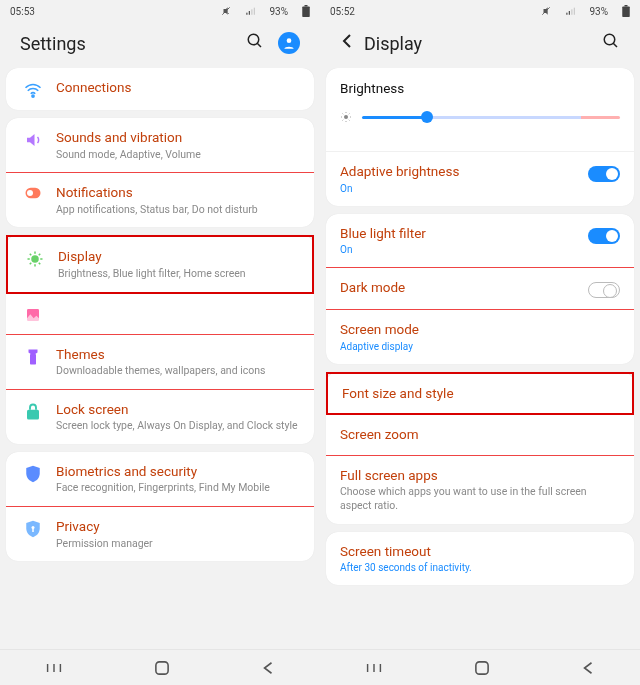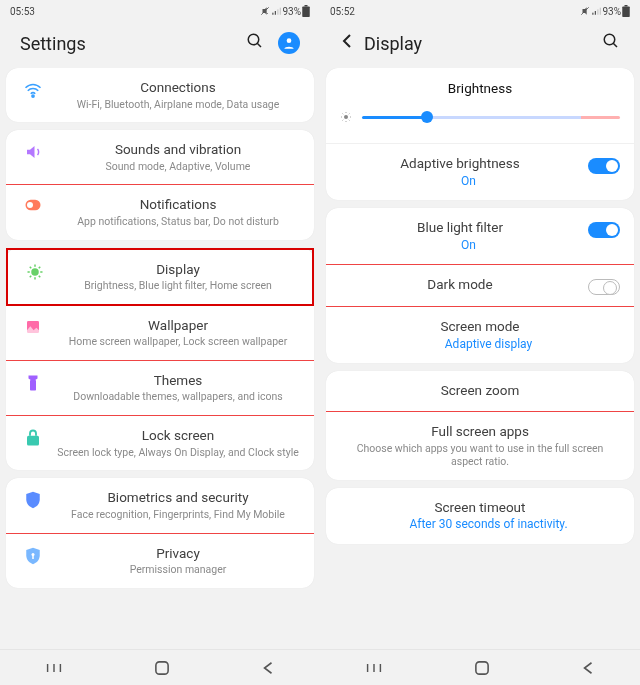--- a/index.html
+++ b/index.html
@@ -1,44 +1,44 @@
 <!DOCTYPE html>
 <html><head>
 <meta charset="utf-8">
 <style>
   * { box-sizing: border-box; margin: 0; padding: 0; font-family: -apple-system, BlinkMacSystemFont, "Segoe UI", Roboto, sans-serif; }
   body { background: #eeeeee; width: 640px; height: 685px; overflow: hidden; display: flex; }
-  .half { width: 320px; height: 685px; background: #f2f2f2; position: relative; overflow: hidden; text-align: center; }
+  .half { width: 320px; height: 685px; background: #f2f2f2; position: relative; overflow: hidden; }
   .status-bar { height: 22px; display: flex; align-items: center; justify-content: space-between; padding: 0 10px; font-size: 10px; color: #444; background: #f2f2f2; }
-  .status-right { display: flex; align-items: center; gap: 1px; }
+  .status-right { display: flex; align-items: center; gap: 14px; }
   .status-right svg { display: block; }
   .title-bar { display: flex; align-items: center; padding: 10px 20px 14px; }
   .title-bar .title { font-size: 18px; color: #222; font-weight: 400; }
   .title-bar .back { margin-right: 10px; }
   .title-bar .spacer { flex: 1; }
   .title-bar .icon-btn { margin-left: 14px; }
   .avatar { width: 22px; height: 22px; border-radius: 50%; background: #1a8cff; display: flex; align-items: center; justify-content: center; color: #fff; }
   .scroll { height: 600px; overflow-y: auto; padding: 0 6px 50px; }
   .scroll::-webkit-scrollbar { width: 0; }
   .card { background: #fff; border-radius: 12px; margin-bottom: 8px; box-shadow: 0 0 1px rgba(0,0,0,.1); }
   .row { display: flex; align-items: flex-start; padding: 11px 14px; border-bottom: 1px solid #ef4444; position: relative; }
   .row:last-child { border-bottom: none; }
   .row .ic { width: 26px; flex-shrink: 0; display: flex; align-items: center; justify-content: center; margin-right: 10px; margin-top: 2px; }
   .row .txt { flex: 1; min-width: 0; }
-  .row .lbl { font-size: 13.5px; color: #404040; line-height: 1.3; }
+  .row .lbl { font-size: 13.5px; color: #c2410c; line-height: 1.3; }
   .row .sub { font-size: 10.5px; color: #8a8a8a; line-height: 1.3; margin-top: 1px; }
-  .row .sub-accent { font-size: 12px; color: #1a8cff; line-height: 1.3; margin-top: 1px; margin-left: 17px; }
+  .row .sub-accent { font-size: 10px; color: #1a8cff; line-height: 1.3; margin-top: 1px; }
   .row .switch { width: 32px; height: 16px; border-radius: 10px; position: relative; flex-shrink: 0; margin-top: 3px; margin-left: 8px; }
   .switch.on { background: #1a8cff; }
   .switch.off { background: #fff; border: 1px solid #bbb; }
   .switch::after { content: ""; position: absolute; width: 12px; height: 12px; border-radius: 50%; top: 2px; }
   .switch.on::after { background: #fff; right: 2px; }
   .switch.off::after { background: #fff; border: 1px solid #bbb; right: 2px; top: 1px; }
   .highlight-red { border: 2px solid #d80000; }
-  .brightness-row { padding: 12px 14px 16px; border-bottom: 1px solid #f0f0f0; }
+  .brightness-row { padding: 12px 14px 24px; border-bottom: 1px solid #f0f0f0; }
   .brightness-row .lbl { font-size: 13.5px; color: #111; margin-bottom: 12px; }
   .slider-wrap { display: flex; align-items: center; gap: 10px; }
   .sun-sm { color: #888; }
   .slider { flex: 1; height: 3px; background: linear-gradient(to right, #1a8cff 0%, #1a8cff 25%, #c8d8ff 25%, #c8d8ff 85%, #ffb0b0 85%, #ffb0b0 100%); border-radius: 2px; position: relative; }
   .slider .thumb { position: absolute; width: 12px; height: 12px; border-radius: 50%; background: #1a8cff; top: -5px; left: calc(25% - 6px); }
   .nav-bar { position: absolute; bottom: 0; left: 0; right: 0; height: 36px; display: flex; align-items: center; justify-content: space-around; background: #f2f2f2; border-top: 1px solid #e5e5e5; color: #555; }
   .nav-btn svg { display: block; }
 </style>
 </head>
 <body>
@@ -84,21 +84,20 @@
       <div class="card">
         <div class="row">
           <div class="ic">
             <svg width="18" height="18" viewBox="0 0 24 24" fill="none" stroke="#3aa0ff" stroke-width="2">
               <path d="M2 9c6-6 14-6 20 0M5 13c4-4 10-4 14 0M9 17c2-2 4-2 6 0"></path>
               <circle cx="12" cy="20" r="1.5" fill="#3aa0ff"></circle>
             </svg>
           </div>
           <div class="txt">
             <div class="lbl">Connections</div>
-            <div class="sub">Wi-Fi, Bluetooth, Airplane mode, Data usage</div>
           </div>
         </div>
       </div>
       <div class="card">
         <div class="row">
           <div class="ic">
             <svg width="18" height="18" viewBox="0 0 24 24" fill="#b478ff">
               <path d="M4 9v6h4l6 5V4l-6 5H4z"></path>
               <path d="M18 8c2 2 2 6 0 8" fill="none" stroke="#b478ff" stroke-width="2"></path>
             </svg>
@@ -135,24 +134,20 @@
             <div class="lbl">Display</div>
             <div class="sub">Brightness, Blue light filter, Home screen</div>
           </div>
         </div>
         <div class="row">
           <div class="ic">
             <svg width="16" height="16" viewBox="0 0 24 24" fill="#ff6ba8">
               <rect x="3" y="3" width="18" height="18" rx="2"></rect>
               <path d="M3 17l5-6 5 6 4-4 4 4v4H3z" fill="#fff" opacity=".6"></path>
             </svg>
-          </div>
-          <div class="txt">
-            <div class="lbl">Wallpaper</div>
-            <div class="sub">Home screen wallpaper, Lock screen wallpaper</div>
           </div>
         </div>
         <div class="row">
           <div class="ic">
             <svg width="16" height="18" viewBox="0 0 20 24" fill="#a060ff">
               <path d="M4 2h12v4l-6 4-6-4z"></path>
               <rect x="6" y="8" width="8" height="14" rx="1"></rect>
             </svg>
           </div>
           <div class="txt">
@@ -298,20 +293,25 @@
           <div class="switch off"></div>
         </div>
         <div class="row">
           <div class="txt">
             <div class="lbl">Screen mode</div>
             <div class="sub-accent">Adaptive display</div>
           </div>
         </div>
       </div>
       <div class="card">
+        <div class="row highlight-red">
+          <div class="txt">
+            <div class="lbl">Font size and style</div>
+          </div>
+        </div>
         <div class="row">
           <div class="txt">
             <div class="lbl">Screen zoom</div>
           </div>
         </div>
         <div class="row">
           <div class="txt">
             <div class="lbl">Full screen apps</div>
             <div class="sub">Choose which apps you want to use in the full screen aspect ratio.</div>
           </div>

